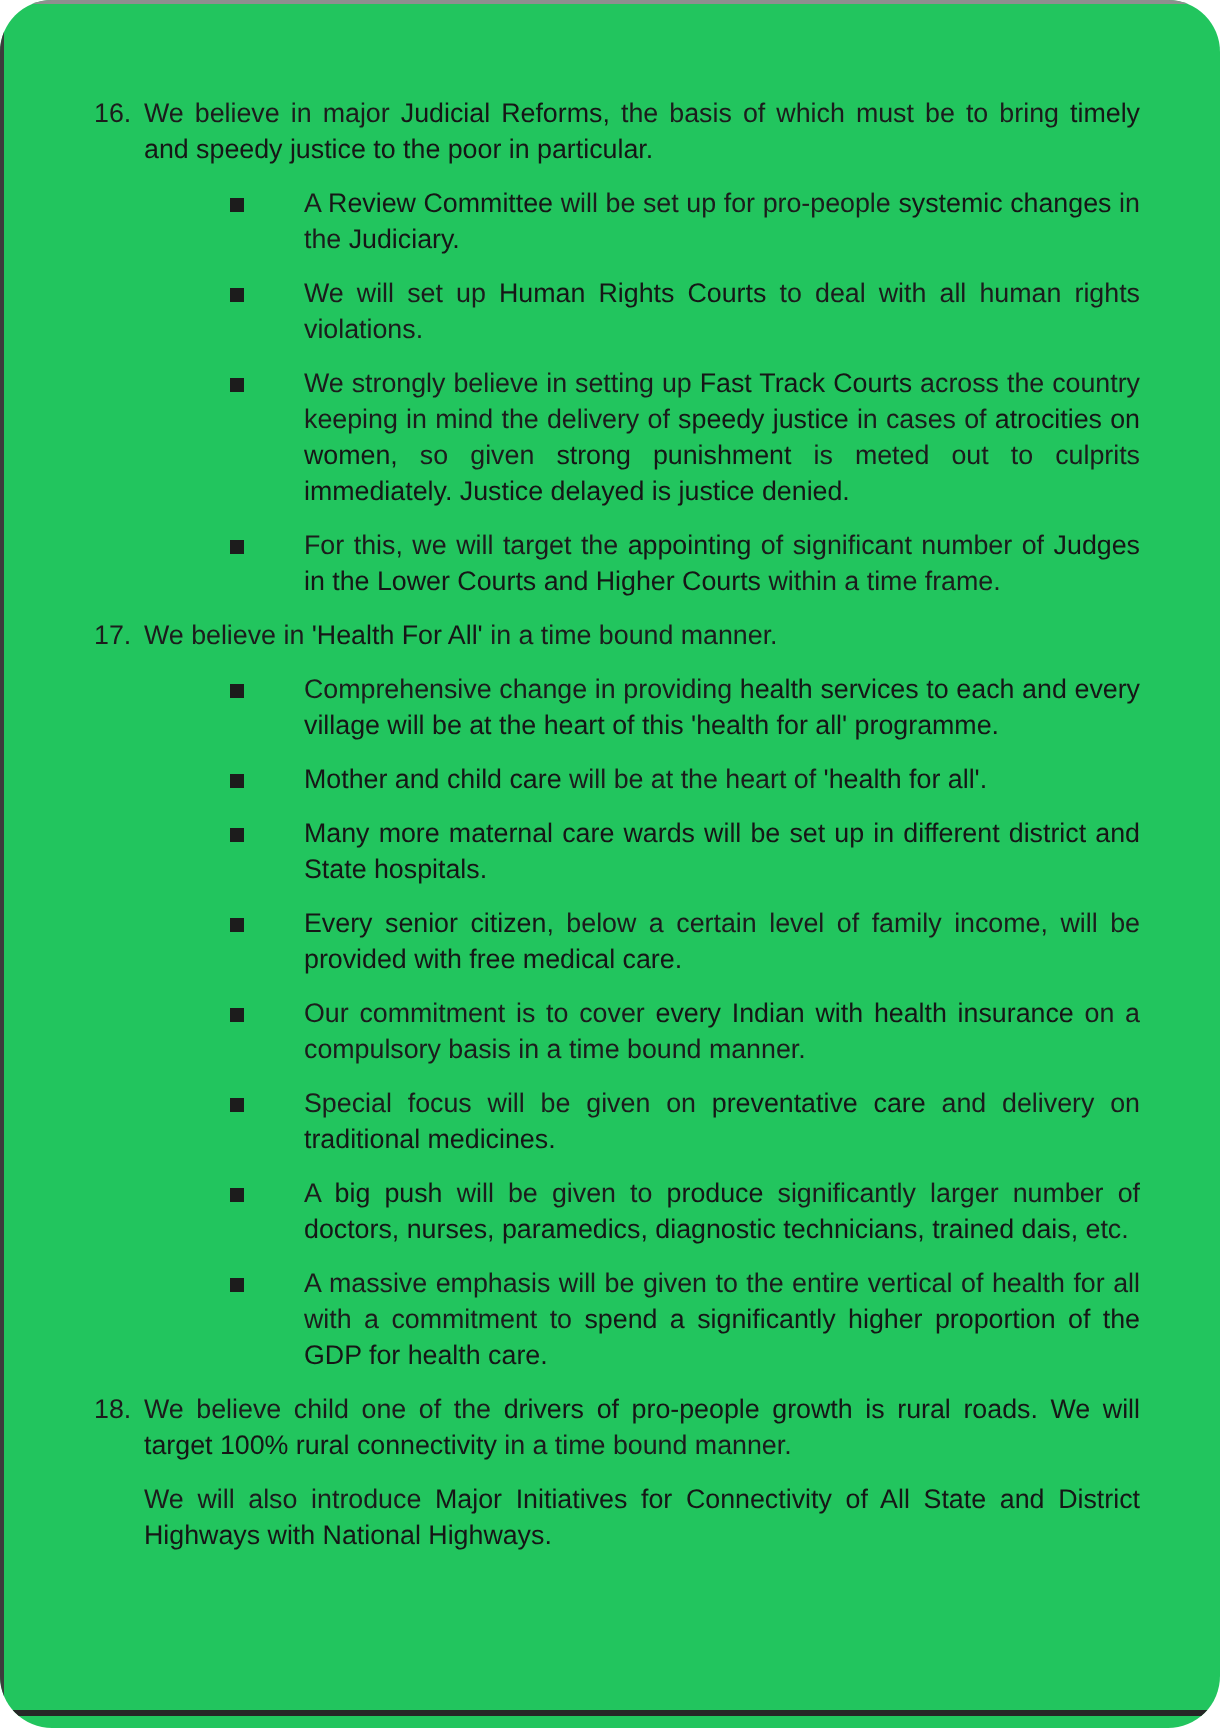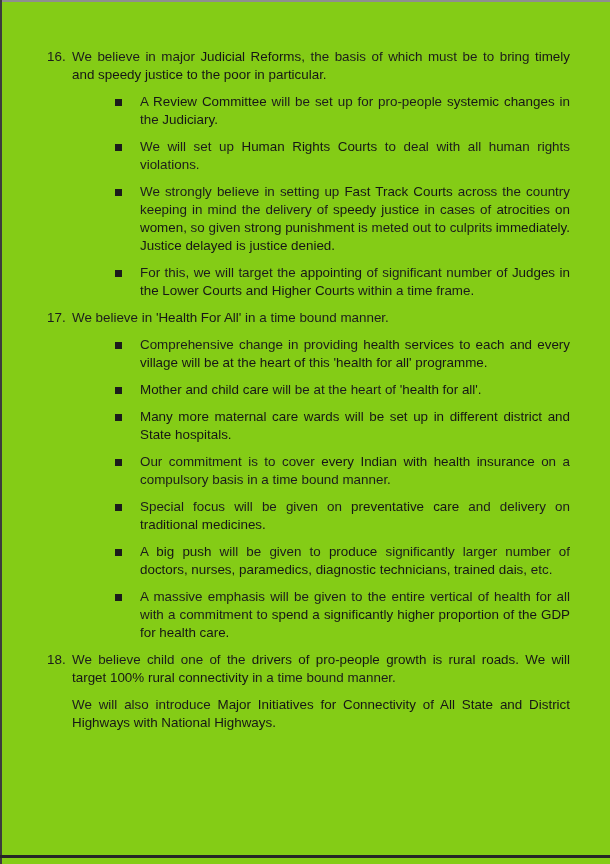--- a/index.html
+++ b/index.html
@@ -1,38 +1,39 @@
 <!DOCTYPE html>
 <html><head>
 <meta charset="utf-8">
 <style>
   html, body { margin: 0; padding: 0; background: #ffffff; }
   .page {
     position: relative;
     width: 610px;
     height: 864px;
-    background: #84cc16;
+    background: #22c55e;
     overflow: hidden;
     font-family: "Liberation Sans", "DejaVu Sans", sans-serif;
     font-size: 13.4px;
     line-height: 18px;
     color: #1c1c1c;
+    border-radius: 26px;
   }
   .edge-top    { position: absolute; top: 0; left: 0; right: 0; height: 2px; background: #8f8f8f; }
   .edge-left   { position: absolute; top: 0; bottom: 0; left: 0; width: 2px; background: #3c3c3c; }
   .edge-bottom { position: absolute; top: 855px; left: 0; right: 0; height: 3px; background: #262626; }
   .content {
     position: absolute;
     left: 47px;
     top: 48px;
     width: 523px;
   }
   .item { display: flex; margin-bottom: 9px; }
   .item .marker { flex: none; width: 25px; }
-  .item.bullet { padding-left: 68px; }
+  .item.bullet { padding-left: 68px; gap: 12px; }
   .item .body { flex: 1; text-align: justify; }
   .item .body b { font-weight: normal; color: #161616; }
   .sq {
     display: inline-block;
     width: 7px;
     height: 7px;
     background: #1c1c1c;
     margin-top: 5px;
   }
 </style>
@@ -75,20 +76,24 @@
       <div class="item bullet">
         <span class="marker"><span class="sq"></span></span>
         <div class="body"><b>Mother and child care</b><span> will be at the heart of </span><b>'health for all'.</b></div>
       </div>
       <div class="item bullet">
         <span class="marker"><span class="sq"></span></span>
         <div class="body"><b>Many more maternal care wards will be set up in different district and State hospitals.</b></div>
       </div>
       <div class="item bullet">
         <span class="marker"><span class="sq"></span></span>
+        <div class="body"><b>Every senior citizen</b><span>, below a certain level of family income, will be </span><b>provided with free medical care.</b></div>
+      </div>
+      <div class="item bullet">
+        <span class="marker"><span class="sq"></span></span>
         <div class="body"><span>Our commitment is to cover </span><b>every Indian with health insurance</b><span> on a compulsory basis in a time bound manner.</span></div>
       </div>
       <div class="item bullet">
         <span class="marker"><span class="sq"></span></span>
         <div class="body"><span>Special focus will be given on </span><b>preventative care</b><span> and delivery on </span><b>traditional medicines.</b></div>
       </div>
       <div class="item bullet">
         <span class="marker"><span class="sq"></span></span>
         <div class="body"><span>A </span><b>big push</b><span> will be given to </span><b>produce</b><span> significantly larger number of </span><b>doctors, nurses, paramedics, diagnostic technicians, trained dais,</b><span> etc.</span></div>
       </div>

